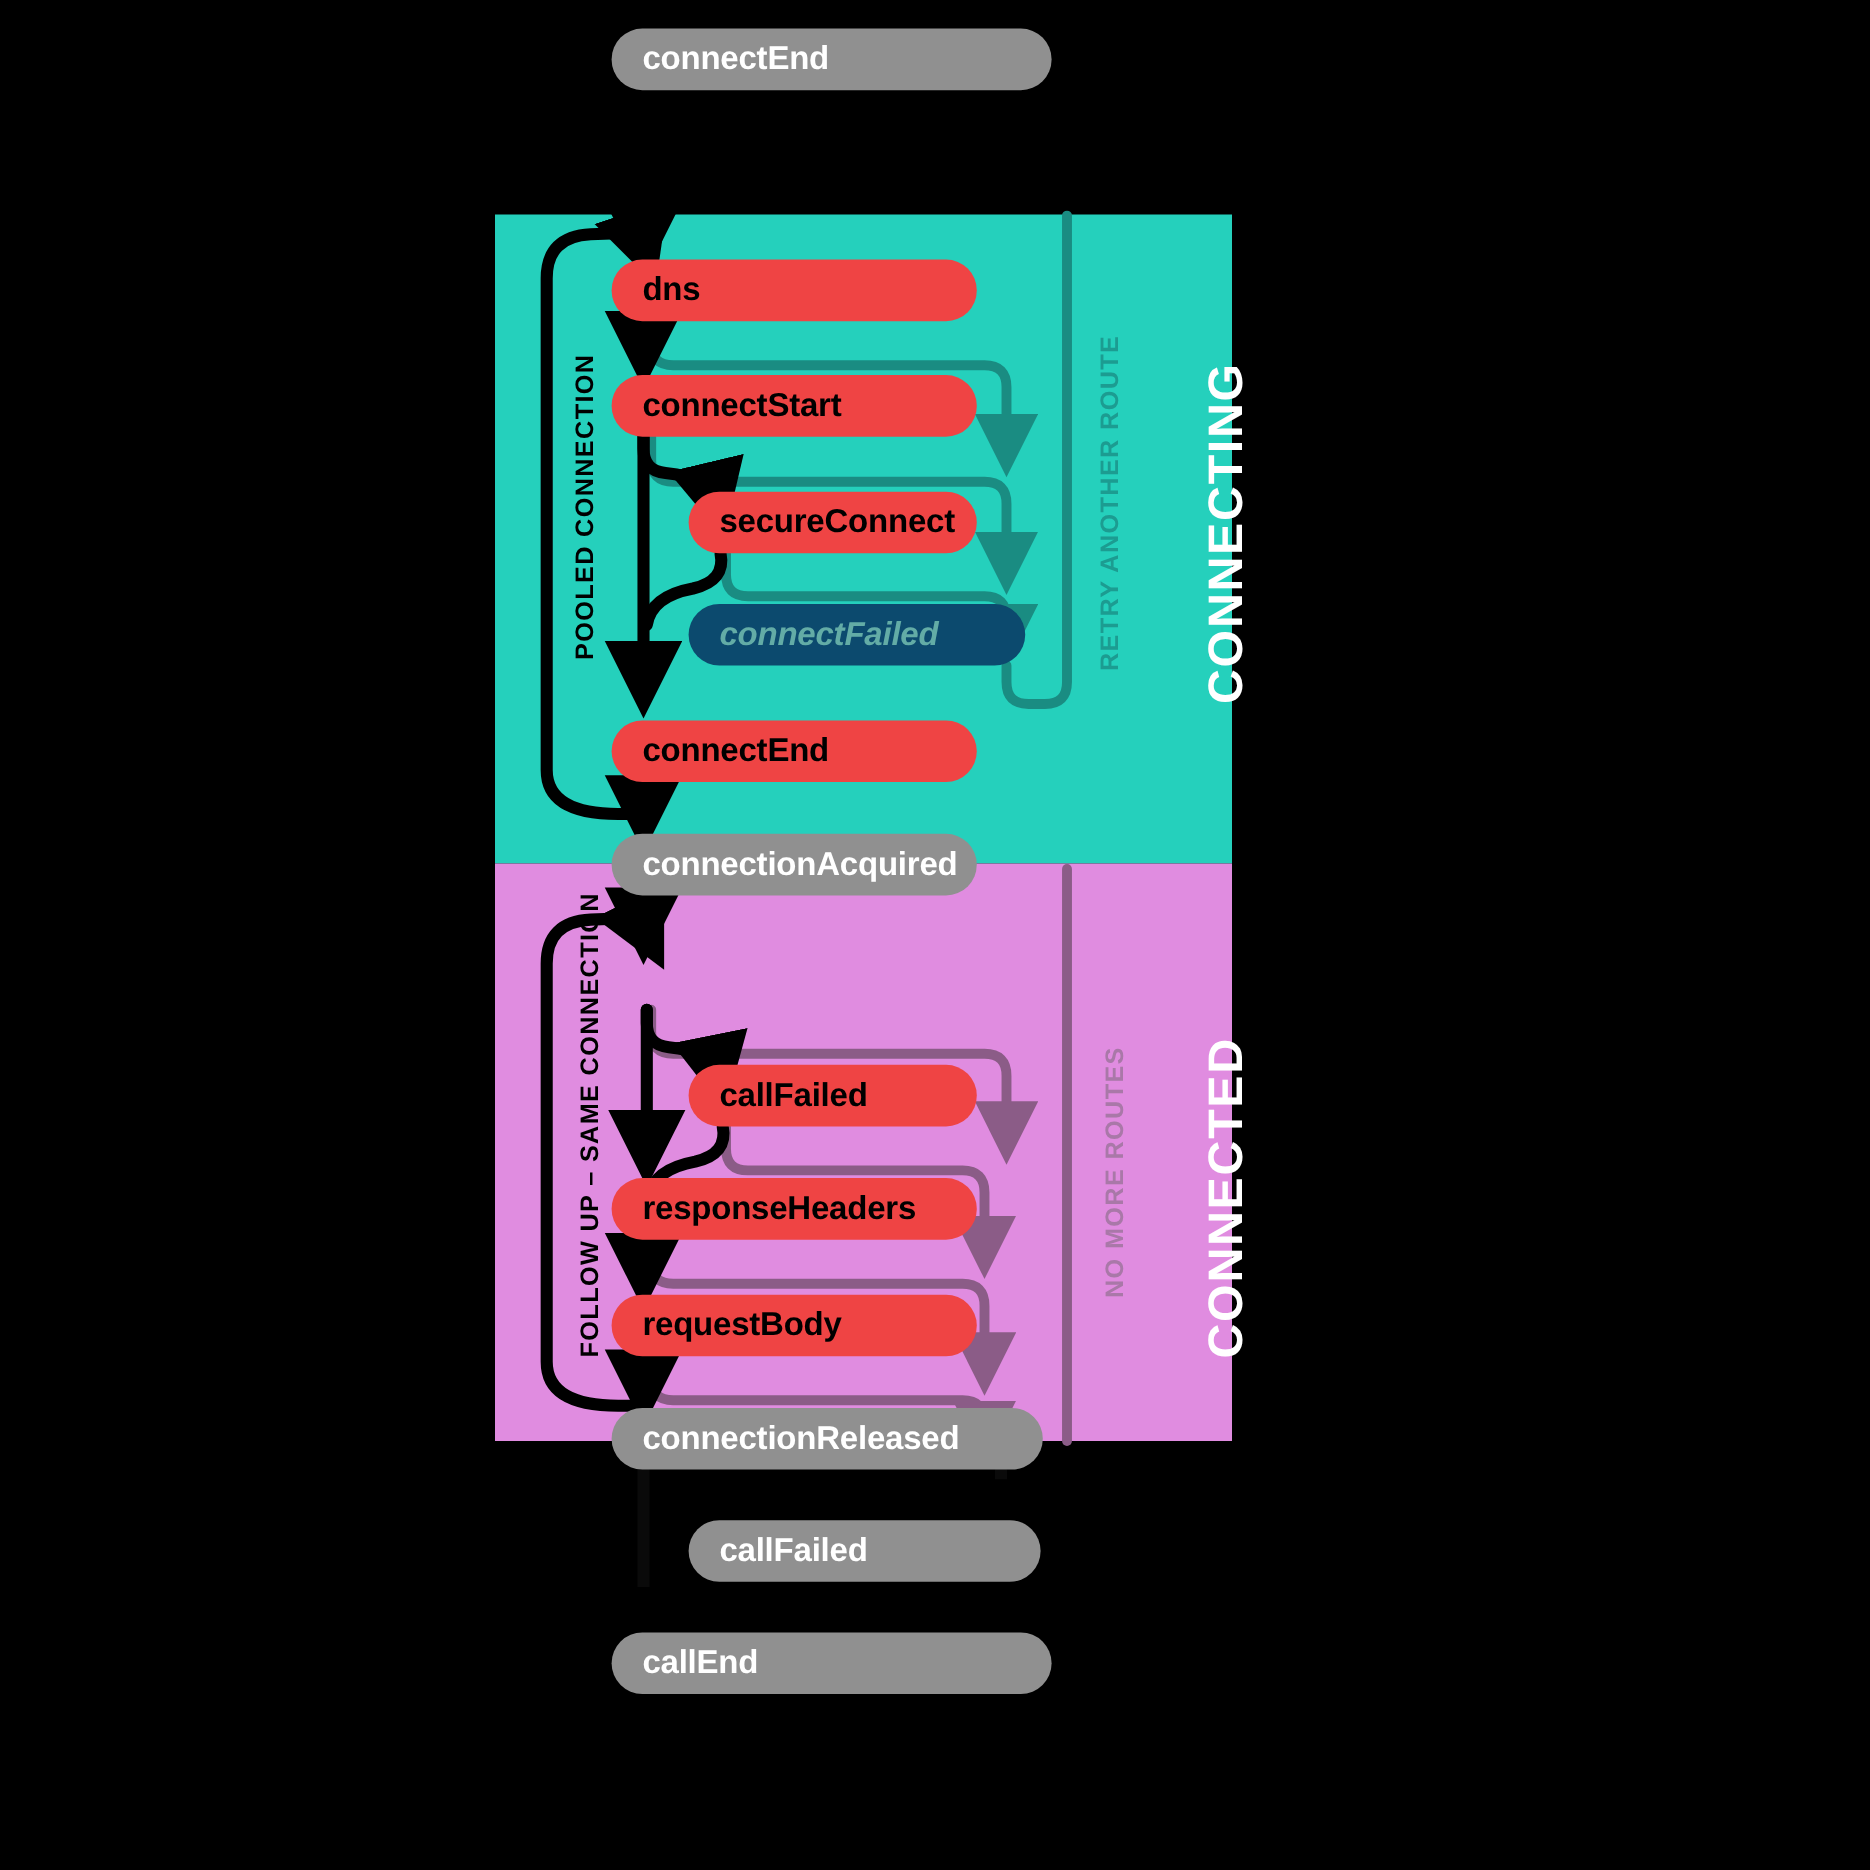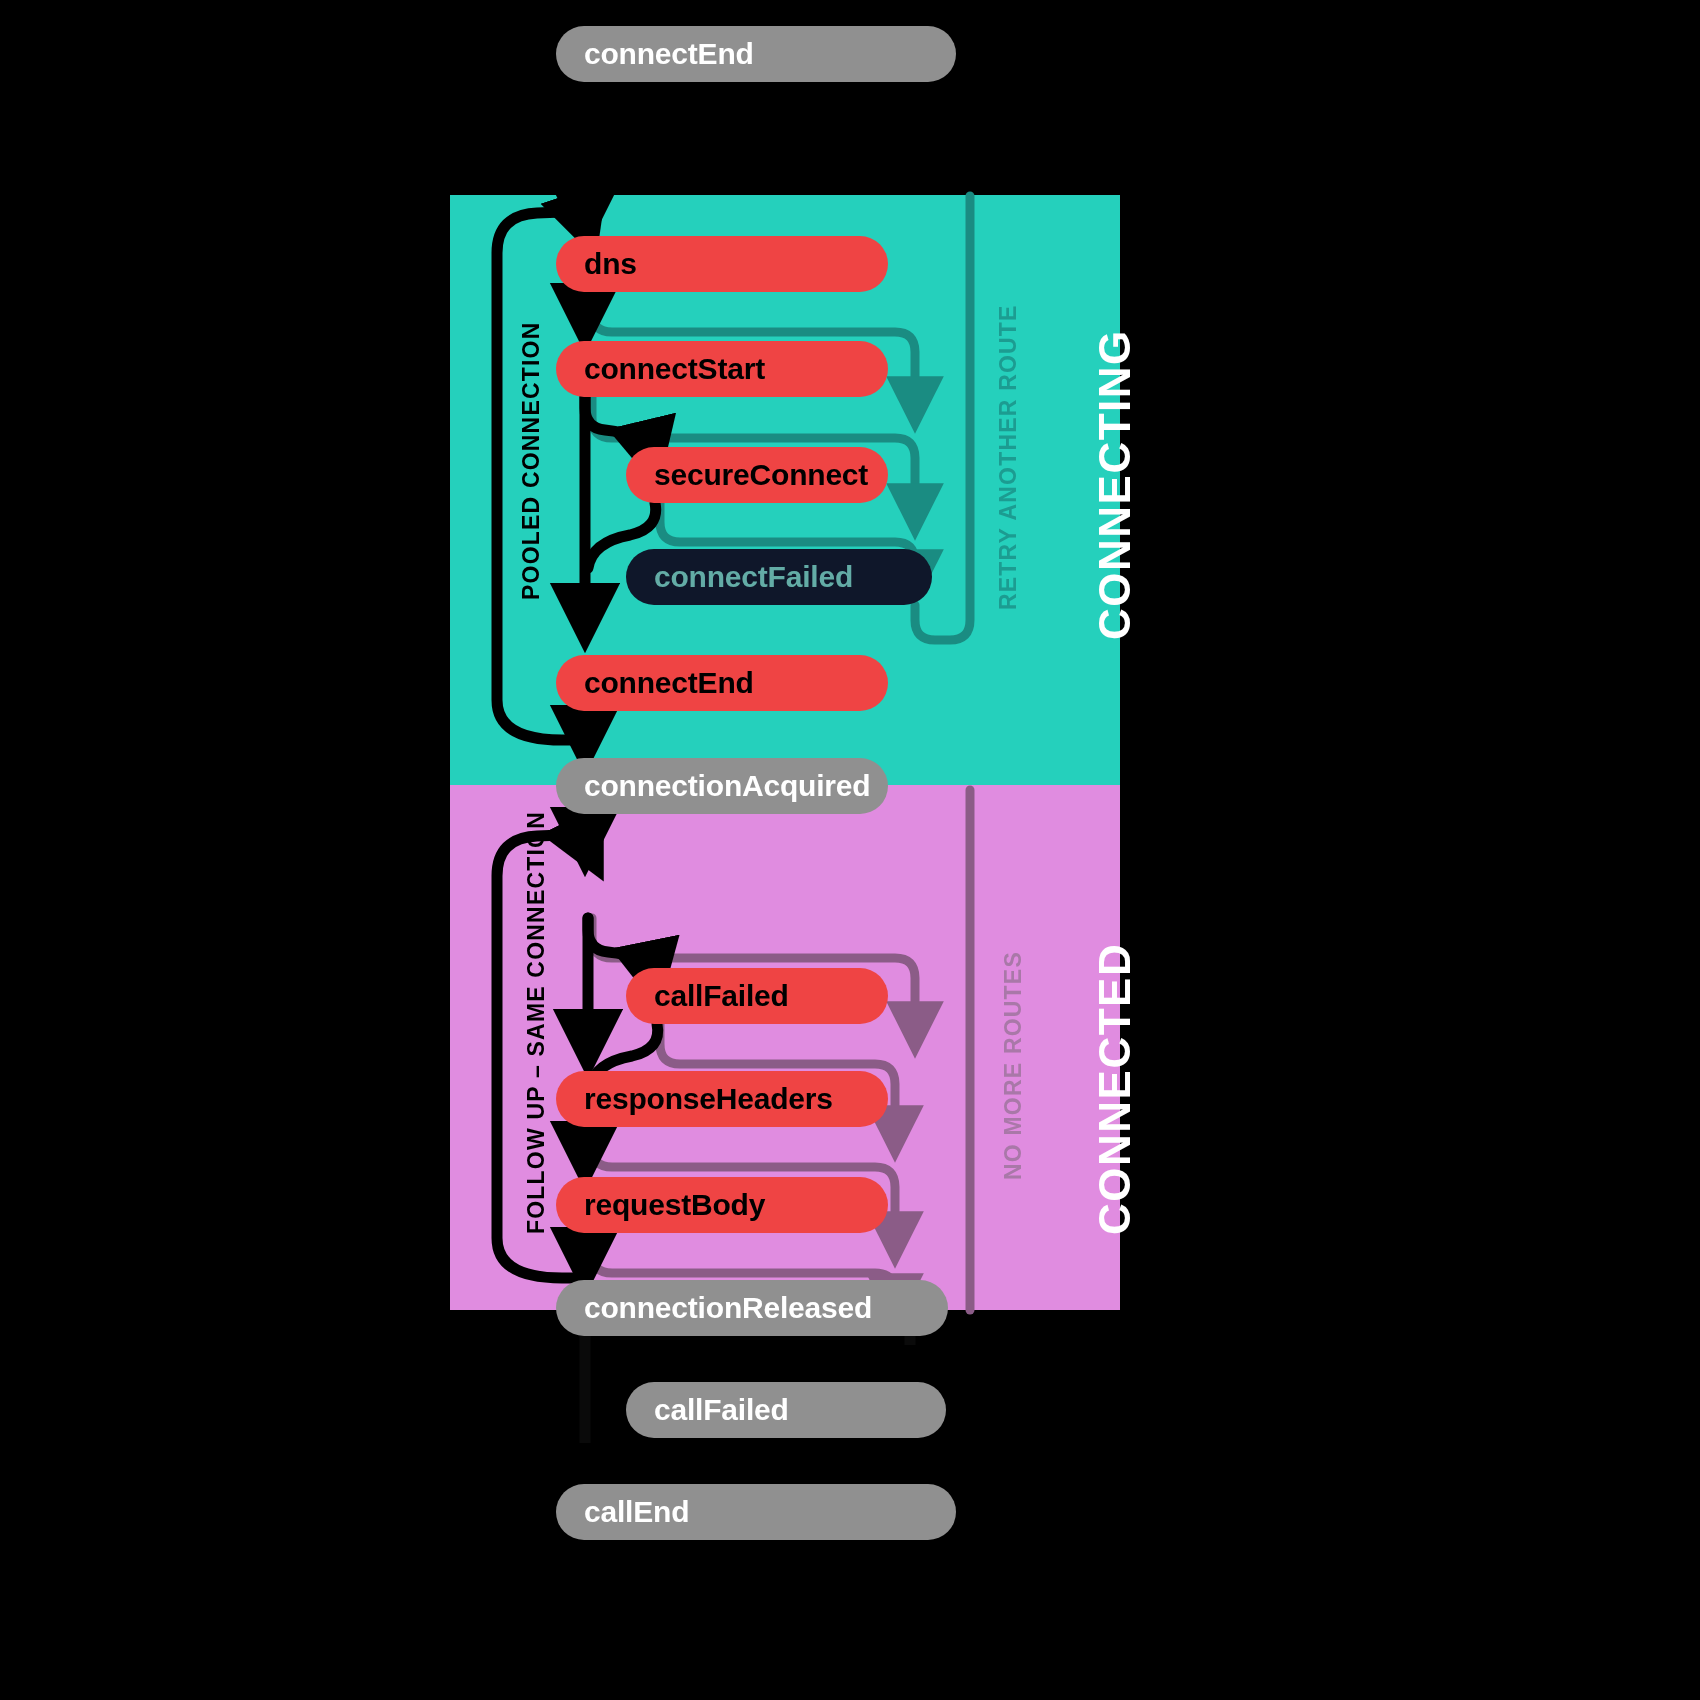--- a/index.html
+++ b/index.html
@@ -11,21 +11,21 @@
   .band-connected{left:450px;top:785px;width:670px;height:525px;background:#E08CE0;}
 
   .pill{
     position:absolute;height:56px;border-radius:28px;
     display:flex;align-items:center;
     font-weight:bold;font-size:30px;letter-spacing:-0.2px;
     padding-left:28px;box-sizing:border-box;white-space:nowrap;
   }
   .pill.white{background:#ef4444;color:#000;}
   .pill.grey{background:#909090;color:#fff;}
-  .pill.ghost{background:#0f172a;color:#63ACA6;}
+  .pill.ghost{background:#0c4a6e;color:#63ACA6;font-style:italic;}
 
   .vlabel{
     position:absolute;transform-origin:0 0;
     font-weight:bold;white-space:nowrap;
   }
   .vlabel.small{font-size:23px;letter-spacing:1.2px;}
   .vlabel.big{font-size:44px;letter-spacing:1.5px;}
 
   svg.overlay{position:absolute;left:0;top:0;width:1700px;height:1700px;pointer-events:none;}
 </style>

